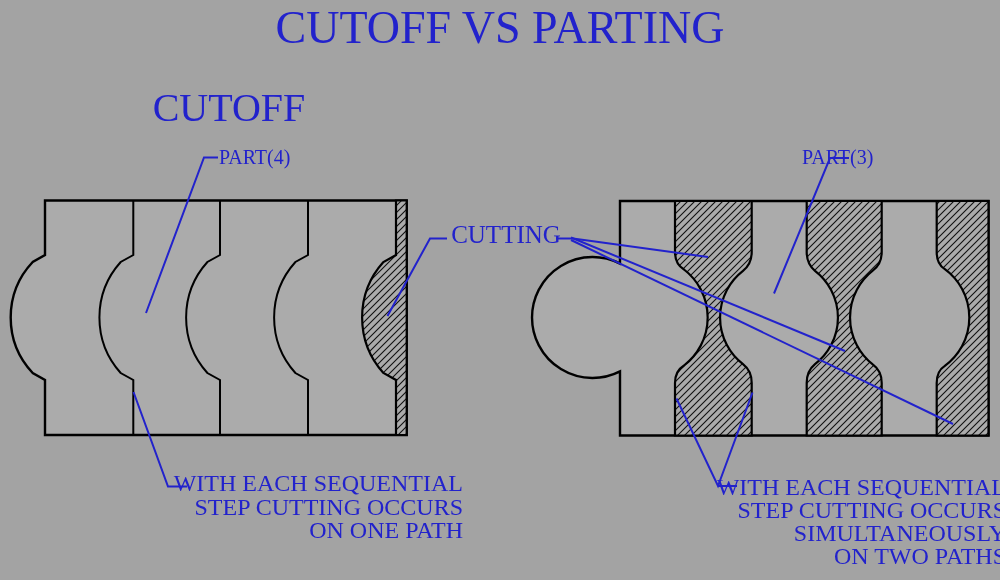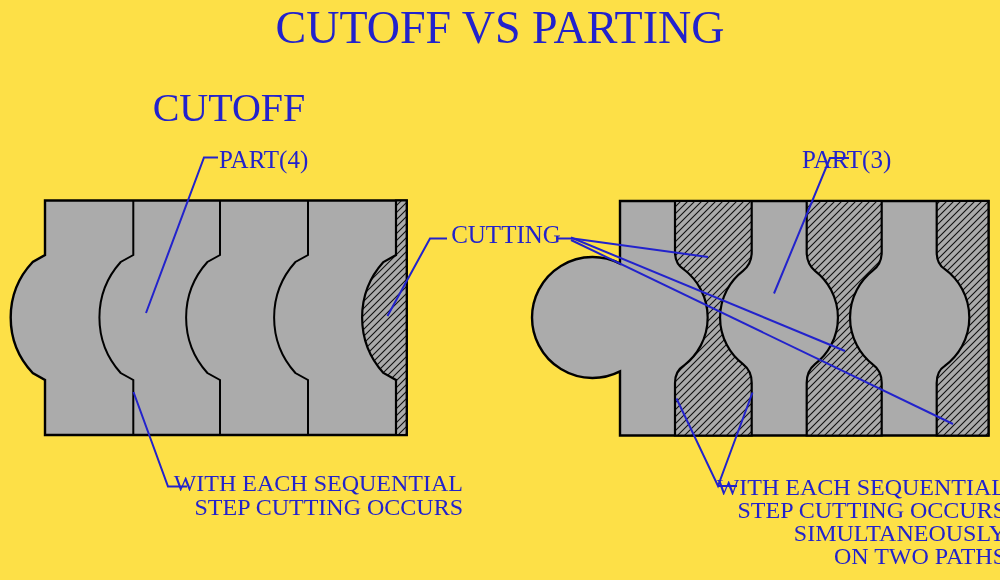--- a/index.html
+++ b/index.html
@@ -1,19 +1,19 @@
 <!DOCTYPE html>
 <html><head>
 <meta charset="utf-8">
 <style>
   html,body{margin:0;padding:0;background:#ffffff;}
   .canvas{
     position:relative;
     width:1000px;height:580px;
-    background:#fde047;
+    background:#a3a3a3;
     overflow:hidden;
     font-family:"Liberation Serif","DejaVu Serif",serif;
     color:#2222CC;
   }
   .abs{position:absolute;}
   .title{
     left:0;top:4px;width:1000px;
     text-align:center;
     font-size:46px;line-height:1.05;
     letter-spacing:0px;
@@ -22,21 +22,21 @@
   .heading{
     top:87px;width:300px;
     text-align:center;
     font-size:40px;line-height:1.05;
     white-space:nowrap;
   }
   .heading.left{left:79px;}
   .heading.right{left:654px;}
   .part-label{
     top:147px;
-    font-size:25px;line-height:1.0;
+    font-size:20px;line-height:1.0;
     white-space:nowrap;
   }
   .part-label.p4{left:219px;}
   .part-label.p3{left:802px;}
   .wasted{
     left:406px;top:221px;width:200px;
     text-align:center;
     font-size:25px;line-height:27px;
     white-space:nowrap;
   }
@@ -113,20 +113,21 @@
   <div class="abs part-label p4">PART(4)</div>
   <div class="abs part-label p3">PART(3)</div>
 
   <div class="abs wasted">
     <div>CUTTING</div>
   </div>
 
   <div class="abs note left">
     <div>WITH EACH SEQUENTIAL</div>
     <div>STEP CUTTING OCCURS</div>
+    <div>ON ONE PATH</div>
   </div>
 
   <div class="abs note right">
     <div>WITH EACH SEQUENTIAL</div>
     <div>STEP CUTTING OCCURS</div>
     <div>SIMULTANEOUSLY</div>
     <div>ON TWO PATHS</div>
   </div>
 
 </div>

